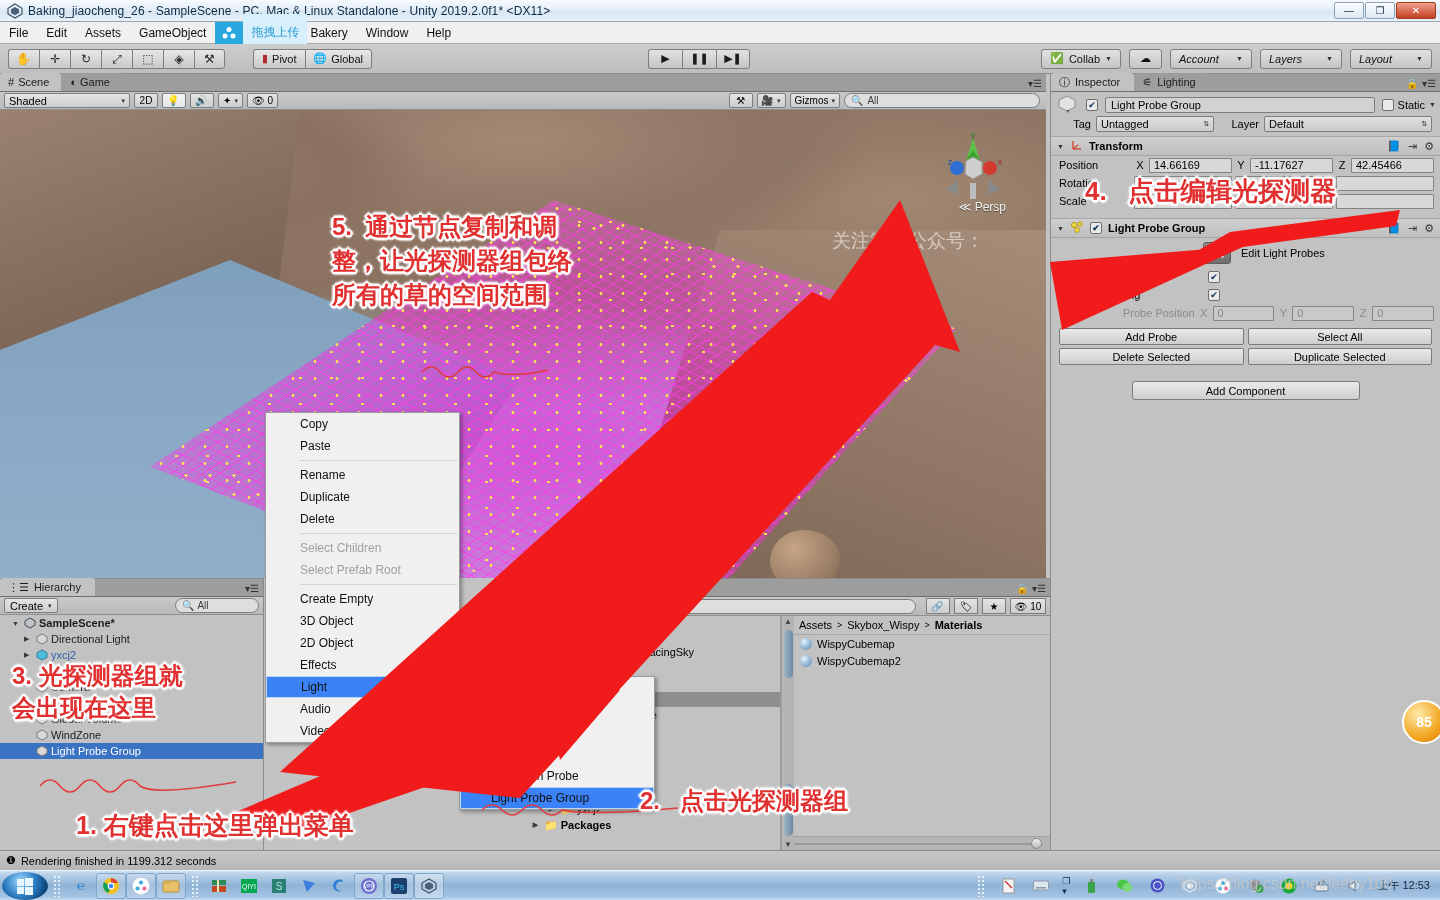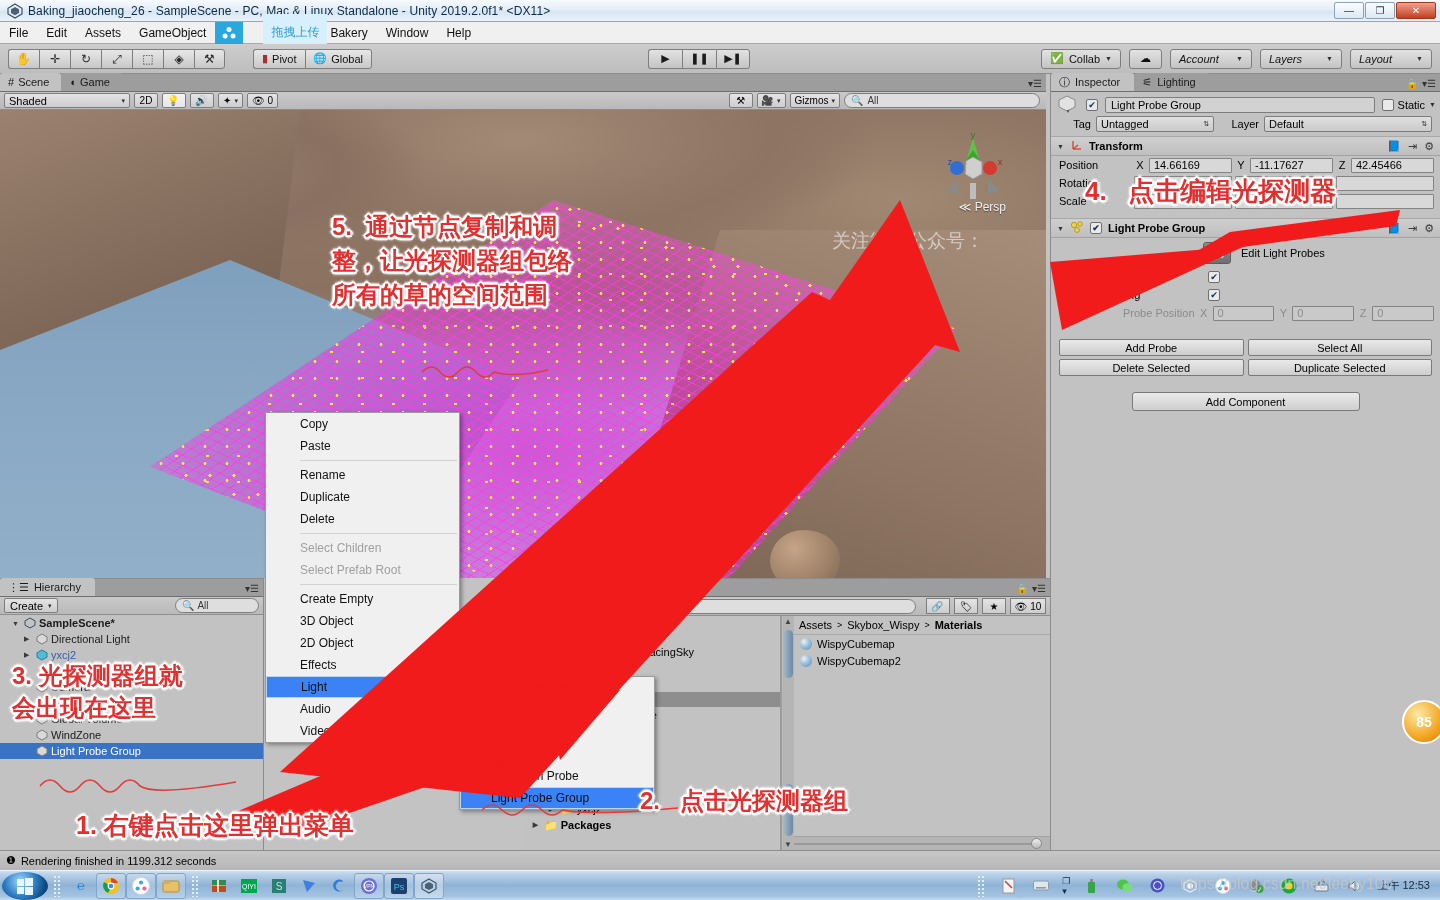--- a/index.html
+++ b/index.html
@@ -37,21 +37,21 @@
     position:absolute; left:0; top:22px; width:1440px; height:22px;
     background:#f0f0f0; border-bottom:1px solid #a9a9a9;
     display:flex; align-items:center;
   }
   .menuitem { padding:2px 9px; font-size:12px; color:#111; line-height:16px; }
   .menu-logo {
     width:28px; height:22px; background:#29a8e0; display:flex;align-items:center;justify-content:center;
   }
   .menu-upload {
     background:#d7f0fb; color:#2e9cd4; height:38px; display:flex; align-items:center;
-    padding:12px 8px; font-size:12px;margin-left:20px;
+    padding:12px 8px; font-size:12px;
   }
 
   
   .toolbar {
     position:absolute; left:0; top:44px; width:1440px; height:30px;
     background: linear-gradient(180deg,#cdcdcd,#bdbdbd);
     border-bottom:1px solid #8c8c8c;
     display:flex; align-items:center;
   }
   .tbgroup { display:flex; margin-left:8px; }
@@ -898,21 +898,21 @@
       <span class="axis-lbl" style="color:#8b8b8b;">Y</span>
       <span class="vecfield dim">
           <span>0</span>
         </span>
       <span class="axis-lbl" style="color:#8b8b8b;">Z</span>
       <span class="vecfield dim" style="margin-right:6px;">
           <span>0</span>
         </span>
     </div>
 
-    <div class="btn-grid" style="margin-top:14px;">
+    <div class="btn-grid" style="margin-top:3px;">
       <div class="ubtn">Add Probe</div>
       <div class="ubtn">Select All</div>
     </div>
     <div class="btn-grid">
       <div class="ubtn">Delete Selected</div>
       <div class="ubtn">Duplicate Selected</div>
     </div>
 
     <div class="addcomp">Add Component</div>
   </div>

